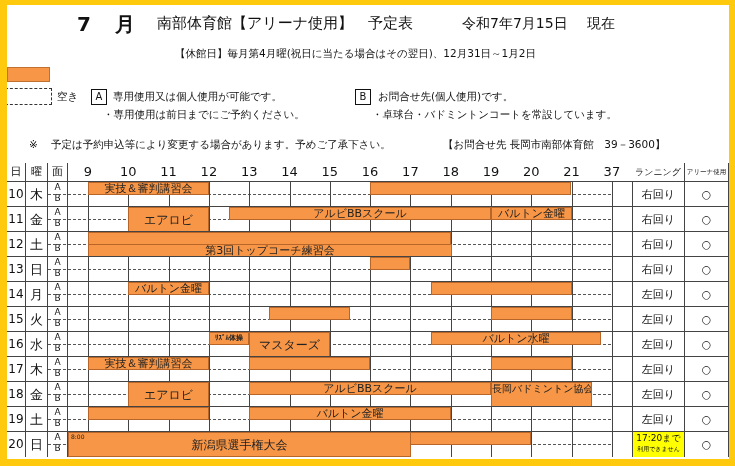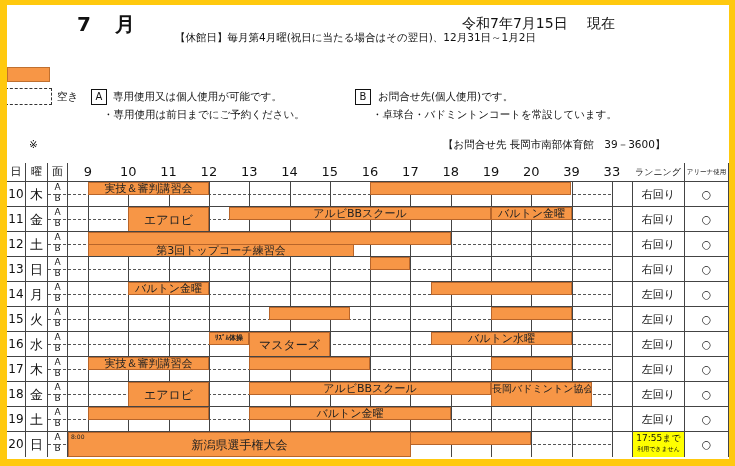--- a/index.html
+++ b/index.html
@@ -31,58 +31,60 @@
   .bar.b { top: 12px; height: 13px; }
   .run { position: absolute; top: 0; height: 25px; font-size: 11px; text-align: center; line-height: 25px; border-right: 1px solid #444; }
   .run.note { background: #ffff00; font-size: 9px; line-height: 11px; padding-top: 1px; }
   .run.note small { display:block; font-size: 6px; line-height: 9px; }
 </style>
 </head>
 <body>
 
 <div class="sheet">
   <div class="abs title-month">7　月</div>
+  <div class="abs title-main">南部体育館【アリーナ使用】　予定表</div>
   <div class="abs title-date">令和7年7月15日</div>
   <div class="abs title-now">現在</div>
 
-  <div class="abs small" style="left:168px;top:26px;">【休館日】毎月第4月曜(祝日に当たる場合はその翌日)、12月31日～1月2日</div>
+  <div class="abs small" style="left:168px;top:42px;">【休館日】毎月第4月曜(祝日に当たる場合はその翌日)、12月31日～1月2日</div>
 
   <div class="abs legend-orange"></div>
 
   <div class="abs legend-empty"></div>
   <div class="abs small" style="left:50px;top:85px;">空き</div>
   <div class="abs boxA" style="left:84px;top:84px;">A</div>
   <div class="abs small" style="left:106px;top:85px;">専用使用又は個人使用が可能です。</div>
   <div class="abs small" style="left:96px;top:103px;">・専用使用は前日までにご予約ください。</div>
   <div class="abs boxA" style="left:348px;top:84px;">B</div>
   <div class="abs small" style="left:371px;top:85px;">お問合せ先(個人使用)です。</div>
   <div class="abs small" style="left:365px;top:103px;">・卓球台・バドミントンコートを常設しています。</div>
 
   <div class="abs small" style="left:22px;top:133px;">※</div>
+  <div class="abs small" style="left:44px;top:133px;">予定は予約申込等により変更する場合があります。予めご了承下さい。</div>
   <div class="abs small" style="left:436px;top:133px;">【お問合せ先 長岡市南部体育館　39－3600】</div>
 
   <div class="grid" id="grid">
     <div class="hdr" style="left:0;width:19px;">日</div>
     <div class="hdr" style="left:19px;width:22px;">曜</div>
     <div class="hdr" style="left:41px;width:20px;">面</div>
     <div id="hour-headers">
         <div class="hdr" style="left: 61px; width: 40px; border-right: none; font-size: 13px;">9</div>
         <div class="hdr" style="left: 101.3px; width: 40px; border-right: none; font-size: 13px;">10</div>
         <div class="hdr" style="left: 141.6px; width: 40px; border-right: none; font-size: 13px;">11</div>
         <div class="hdr" style="left: 181.9px; width: 40px; border-right: none; font-size: 13px;">12</div>
         <div class="hdr" style="left: 222.2px; width: 40px; border-right: none; font-size: 13px;">13</div>
         <div class="hdr" style="left: 262.5px; width: 40px; border-right: none; font-size: 13px;">14</div>
         <div class="hdr" style="left: 302.8px; width: 40px; border-right: none; font-size: 13px;">15</div>
         <div class="hdr" style="left: 343.1px; width: 40px; border-right: none; font-size: 13px;">16</div>
         <div class="hdr" style="left: 383.4px; width: 40px; border-right: none; font-size: 13px;">17</div>
         <div class="hdr" style="left: 423.7px; width: 40px; border-right: none; font-size: 13px;">18</div>
         <div class="hdr" style="left: 464px; width: 40px; border-right: none; font-size: 13px;">19</div>
         <div class="hdr" style="left: 504.3px; width: 40px; border-right: none; font-size: 13px;">20</div>
-        <div class="hdr" style="left: 544.6px; width: 40px; border-right: none; font-size: 13px;">39</div>
-        <div class="hdr" style="left: 584.9px; width: 40px; border-right: none; font-size: 13px;">33</div>
+        <div class="hdr" style="left: 544.6px; width: 40px; border-right: none; font-size: 13px;">21</div>
+        <div class="hdr" style="left: 584.9px; width: 40px; border-right: none; font-size: 13px;">37</div>
       </div>
     <div class="hdr" style="left:625px;width:53px;font-size:9px;">ランニング</div>
     <div class="hdr" style="left:678px;width:44px;font-size:6.5px;">アリーナ使用</div>
     <div id="rows">
         <div class="row" style="top: 18px;">
           <div class="cell" style="left:0;width:19px;">10</div>
           <div class="cell" style="left:19px;width:22px;font-size:13px;">木</div>
           <div class="face" style="left:41px;width:20px;">
             <span>A</span>
             <span>B</span>
@@ -153,21 +155,21 @@
           <div class="vline" style="left:283px;"></div>
           <div class="vline" style="left:323px;"></div>
           <div class="vline" style="left:363px;"></div>
           <div class="vline" style="left:403px;"></div>
           <div class="vline" style="left:444px;"></div>
           <div class="vline" style="left:484px;"></div>
           <div class="vline" style="left:524px;"></div>
           <div class="vline" style="left:565px;"></div>
           <div class="vline" style="left:605px;"></div>
           <div class="bar a" style="left:81px;width:363px;"><span></span></div>
-          <div class="bar b" style="left:81px;width:266px;"><span>第3回トップコーチ練習会</span></div>
+          <div class="bar b" style="left:81px;width:364px;"><span>第3回トップコーチ練習会</span></div>
           <div class="vline" style="left:625px;"></div>
           <div class="run" style="left:626px;width:52px;">右回り</div>
           <div class="run" style="left:678px;width:44px;">○</div>
         </div>
         <div class="row" style="top: 93px;">
           <div class="cell" style="left:0;width:19px;">13</div>
           <div class="cell" style="left:19px;width:22px;font-size:13px;">日</div>
           <div class="face" style="left:41px;width:20px;">
             <span>A</span>
             <span>B</span>
@@ -265,21 +267,21 @@
           <div class="vline" style="left:323px;"></div>
           <div class="vline" style="left:363px;"></div>
           <div class="vline" style="left:403px;"></div>
           <div class="vline" style="left:444px;"></div>
           <div class="vline" style="left:484px;"></div>
           <div class="vline" style="left:524px;"></div>
           <div class="vline" style="left:565px;"></div>
           <div class="vline" style="left:605px;"></div>
           <div class="bar a" style="left:202px;width:40px;font-size:7px;font-weight:bold;"><span>ﾘｽﾞﾑ体操</span></div>
           <div class="bar full" style="left:242px;width:81px;"><span>マスターズ</span></div>
-          <div class="bar a" style="left:424px;width:141px;"><span>バルトン水曜</span></div>
+          <div class="bar a" style="left:424px;width:170px;"><span>バルトン水曜</span></div>
           <div class="vline" style="left:625px;"></div>
           <div class="run" style="left:626px;width:52px;">左回り</div>
           <div class="run" style="left:678px;width:44px;">○</div>
         </div>
         <div class="row" style="top: 193px;">
           <div class="cell" style="left:0;width:19px;">17</div>
           <div class="cell" style="left:19px;width:22px;font-size:13px;">木</div>
           <div class="face" style="left:41px;width:20px;">
             <span>A</span>
             <span>B</span>
@@ -381,18 +383,18 @@
           <div class="vline" style="left:363px;"></div>
           <div class="vline" style="left:403px;"></div>
           <div class="vline" style="left:444px;"></div>
           <div class="vline" style="left:484px;"></div>
           <div class="vline" style="left:524px;"></div>
           <div class="vline" style="left:565px;"></div>
           <div class="vline" style="left:605px;"></div>
           <div class="bar full" style="left:61px;width:343px;"><span style="position:absolute;left:2px;top:1px;font-size:6px;line-height:6px;">8:00</span><span>新潟県選手権大会</span></div>
           <div class="bar a" style="left:403px;width:121px;"><span></span></div>
           <div class="vline" style="left:625px;"></div>
-          <div class="run note" style="left:626px;width:52px;"><span>17:55まで</span><small>利用できません</small></div>
+          <div class="run note" style="left:626px;width:52px;"><span>17:20まで</span><small>利用できません</small></div>
           <div class="run" style="left:678px;width:44px;">○</div>
         </div>
       </div>
   </div>
 </div>
 
 </body></html>

